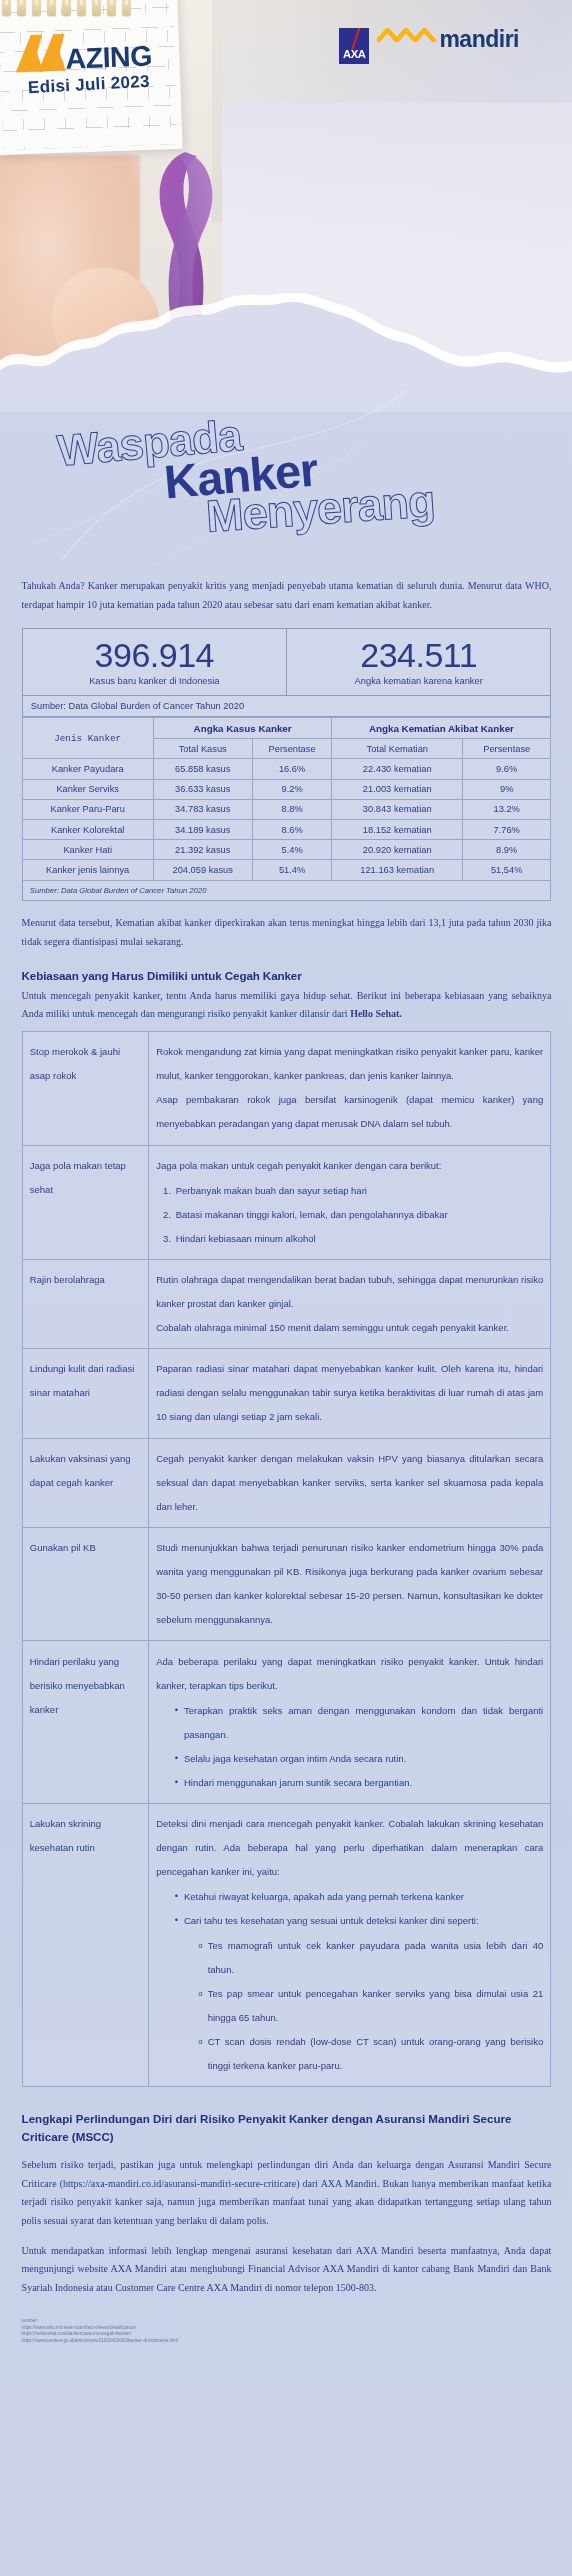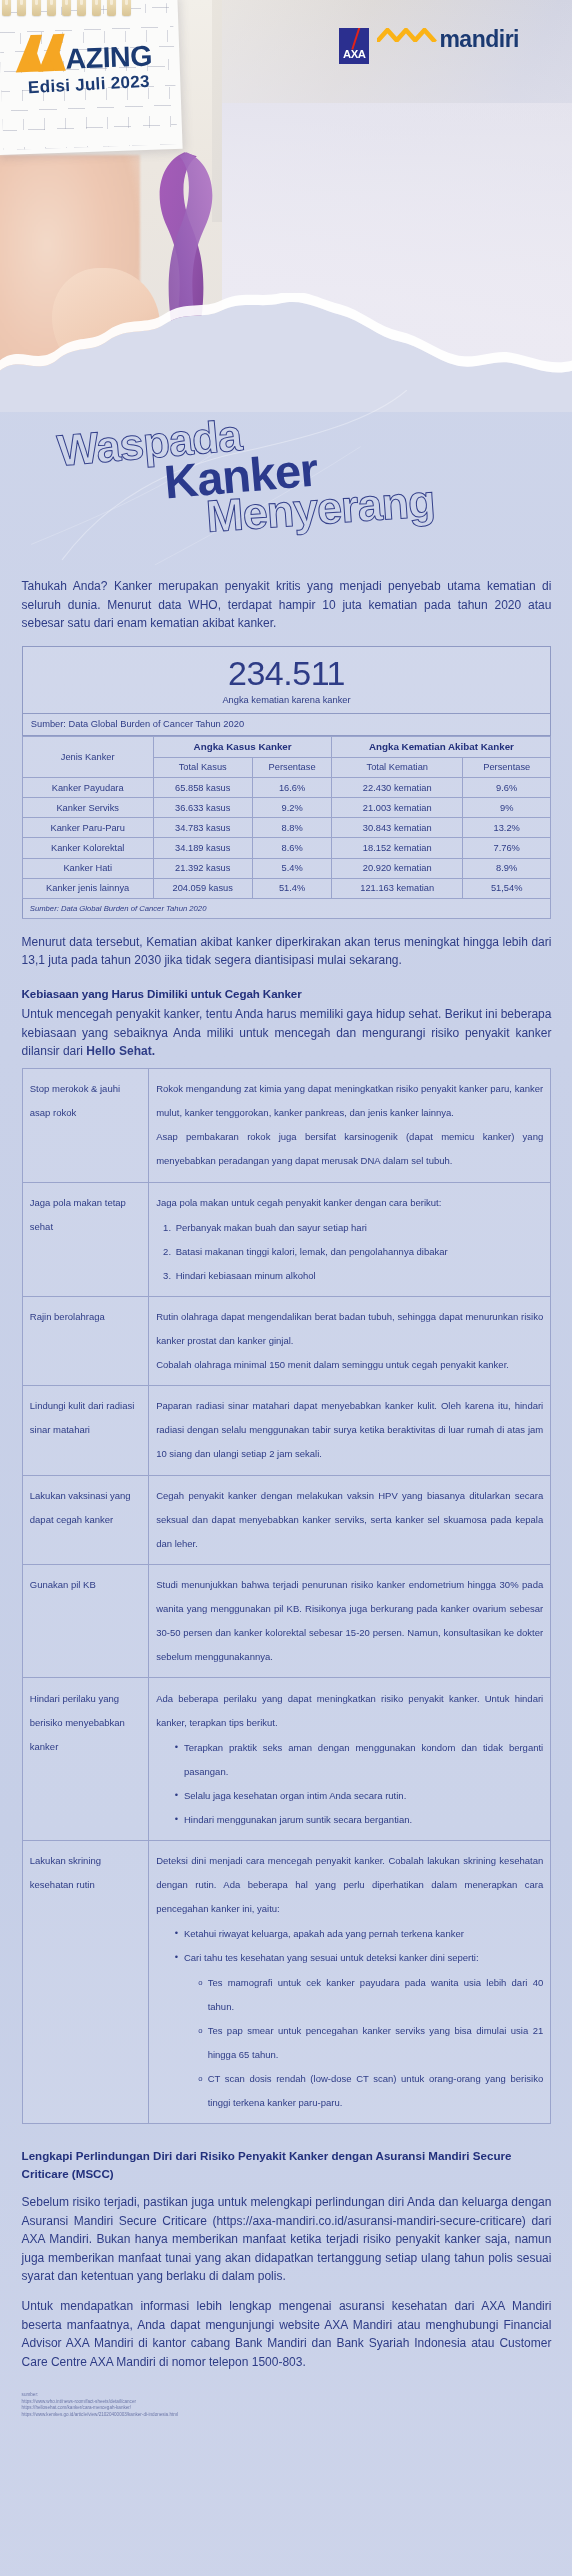--- a/index.html
+++ b/index.html
@@ -127,21 +127,21 @@
     position:absolute;left:206px;top:106px;
     font-size:45px;font-weight:bold;line-height:45px;letter-spacing:-1px;
     color:transparent;-webkit-text-stroke:1px #34408a;
     transform:rotate(-4deg);
   }
   .swirl{position:absolute;left:0;top:10.3px;width:573px;height:175px;pointer-events:none;opacity:.55;}
 
   
   .content{padding:0 21.6px 0 21.6px;}
   p.body{
-    font-size:12px;line-height:18.5px;margin:0 0 5.2px 0;color:#2e3c86;text-align:justify;
+    font-size:10px;line-height:18.5px;margin:0 0 5.2px 0;color:#2e3c86;text-align:justify;font-family:Liberation Serif, serif;
   }
   .stats{
     display:flex;margin-top:13.4px;border:0.5px solid #8f9ac4;background:rgba(255,255,255,.10);
   }
   .stat{
     flex:1;padding:8.2px 5.2px 6.2px 5.2px;text-align:center;
   }
   .stat + .stat{border-left:0.5px solid #8f9ac4;}
   .stat .num{
     font-size:34px;line-height:36px;font-weight:300;color:#2e3c86;letter-spacing:-0.5px;
@@ -159,21 +159,21 @@
   
   table.kanker{
     width:100%;border-collapse:collapse;background:rgba(255,255,255,.10);
     border:0.5px solid #8f9ac4;font-size:9.3px;color:#2e3c86;
   }
   table.kanker th,table.kanker td{
     border:0.5px solid #9aa4cc;padding:4.6px 4.1px;text-align:center;vertical-align:middle;
   }
   table.kanker th.group{font-weight:bold;font-size:9.8px;color:#22307c;margin-top:48px;}
   table.kanker th.sub{font-weight:normal;margin-left:48px;}
-  table.kanker th.jenis{font-weight:normal;}
+  table.kanker th.jenis{font-weight:normal;font-family:Liberation Mono, monospace;}
   table.kanker td.src{
     text-align:left;font-style:italic;font-size:7.7px;padding:5.2px 7.2px;border-left:0.5px solid #8f9ac4;
   }
 
   
   table.tips{
     width:100%;border-collapse:collapse;border:0.5px solid #8f9ac4;
     background:rgba(255,255,255,.10);font-size:9.5px;color:#2e3c86;margin-top:7.2px;
   }
   table.tips td{
@@ -315,20 +315,24 @@
     <div class="t-kanker">Kanker</div>
     <div class="t-menyerang">Menyerang</div>
   </div>
 
   <div class="content">
 
     <p class="body">Tahukah Anda? Kanker merupakan penyakit kritis yang menjadi penyebab utama kematian di seluruh dunia. Menurut data WHO, terdapat hampir 10 juta kematian pada tahun 2020 atau sebesar satu dari enam kematian akibat kanker.</p>
 
     <div class="stats">
       <div class="stat">
+        <div class="num">396.914</div>
+        <div class="lbl">Kasus baru kanker di Indonesia</div>
+      </div>
+      <div class="stat">
         <div class="num">234.511</div>
         <div class="lbl">Angka kematian karena kanker</div>
       </div>
     </div>
     <div class="stats-src">Sumber: Data Global Burden of Cancer Tahun 2020</div>
 
 
     <table class="kanker">
       <tbody>
           <tr>

